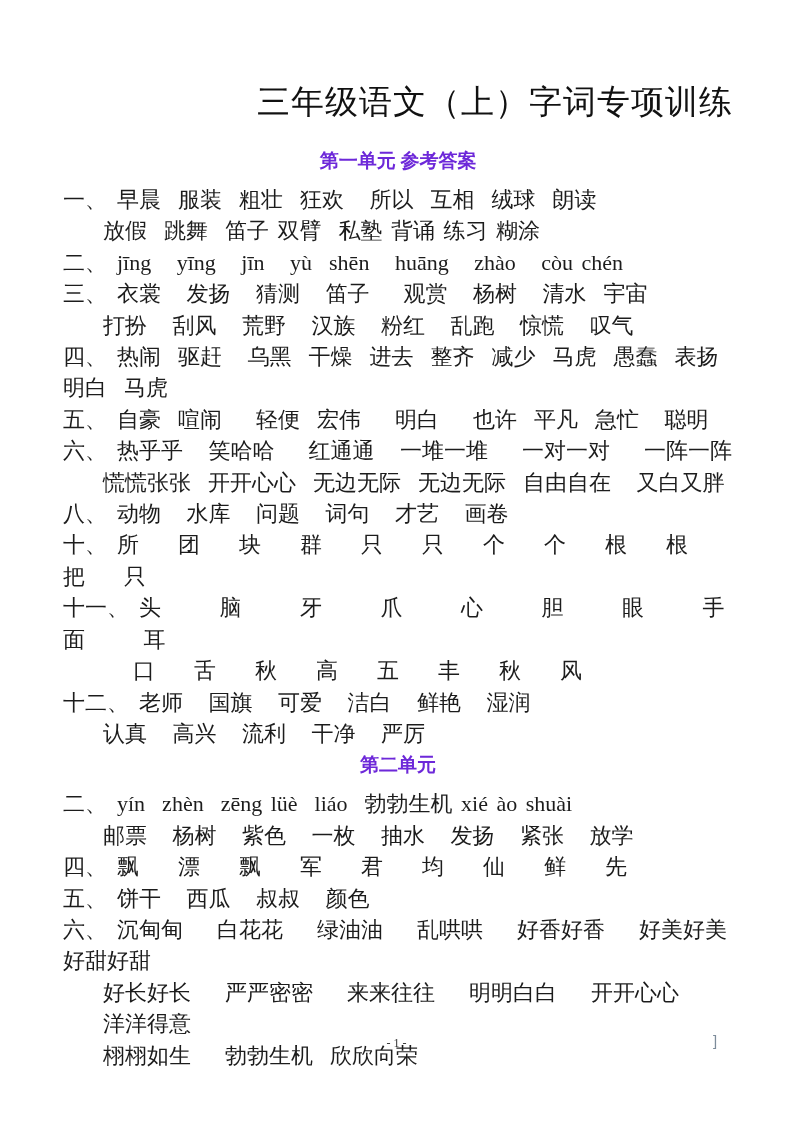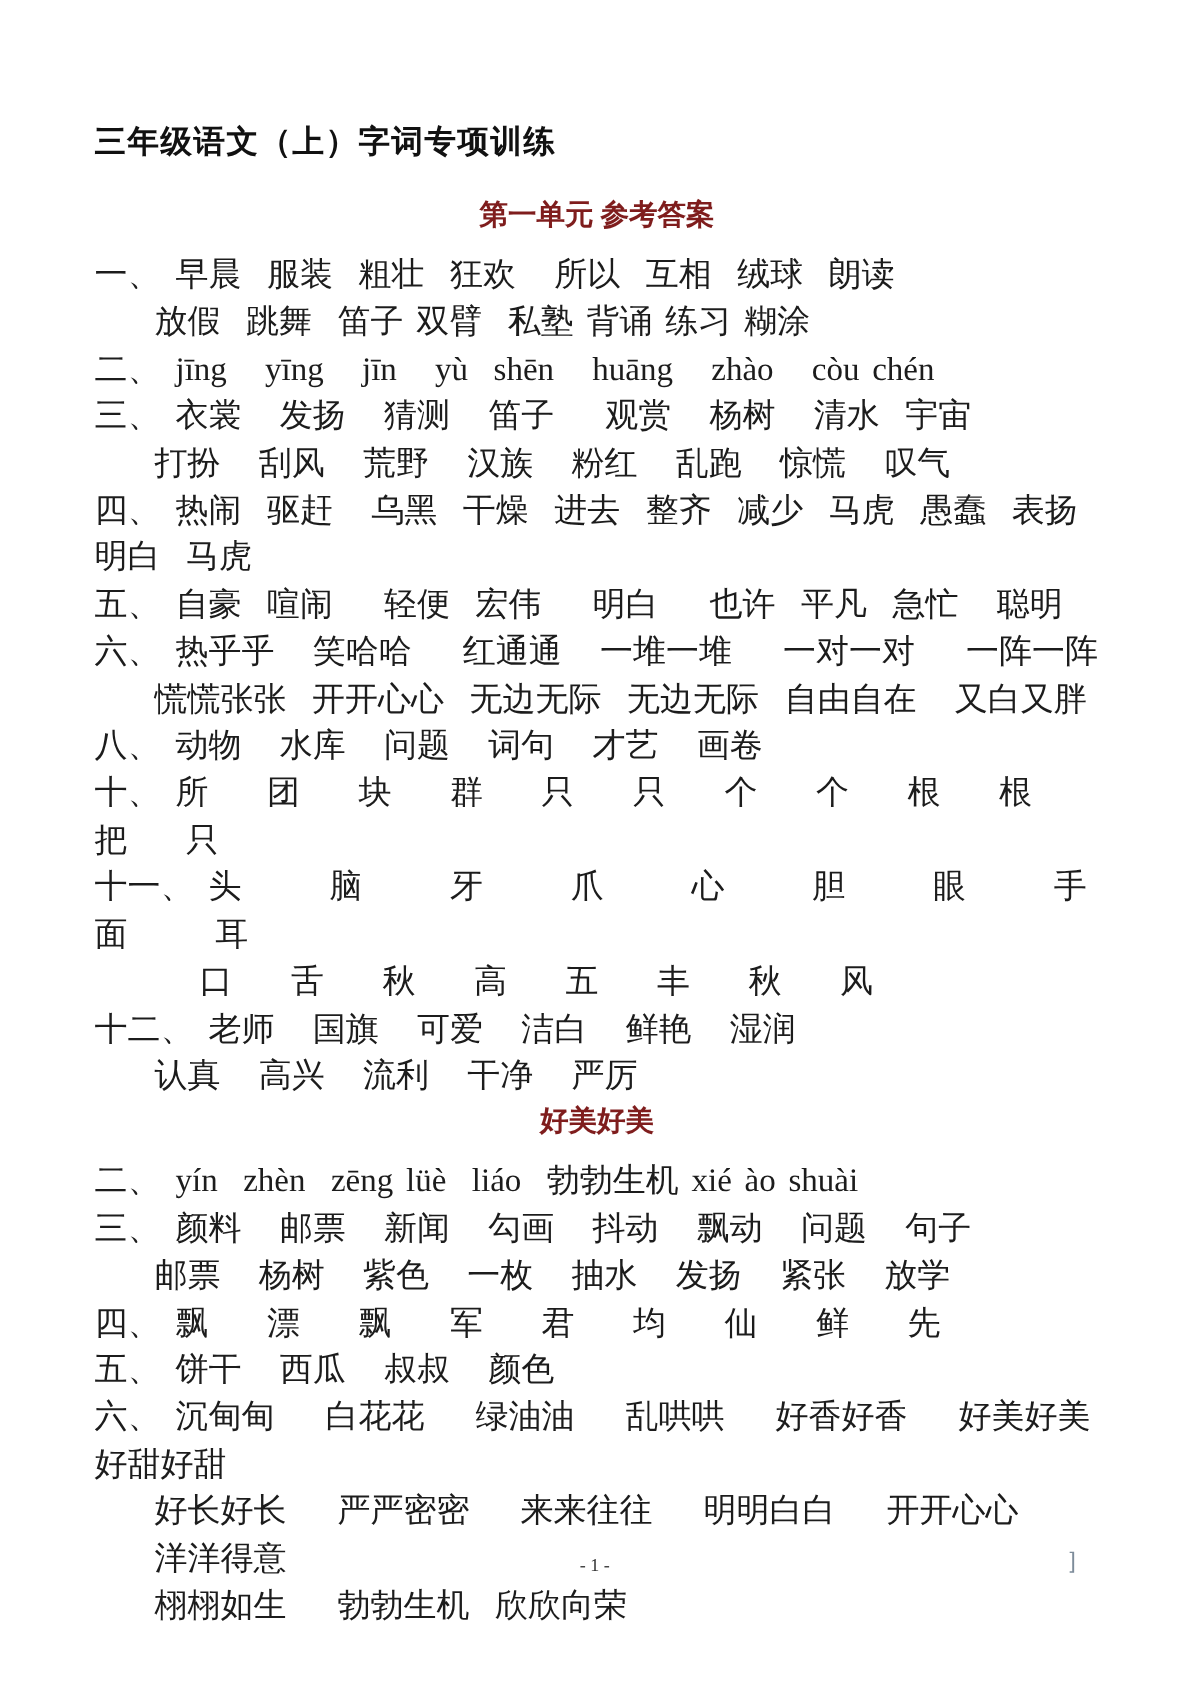--- a/index.html
+++ b/index.html
@@ -12,34 +12,34 @@
     height: 1122px;
     position: relative;
     overflow: hidden;
     font-family: "Liberation Serif", "DejaVu Serif", serif;
     color: #1c1c1c;
   }
   .page-content {
     padding: 80px 60px 0 63px;
   }
   h1.doc-title {
-    font-size: 21px;
-    font-weight: bold;
-    text-align: left;
+    font-size: 33px;
+    font-weight: normal;
+    text-align: right;
     margin: 0 0 20px 0;
     letter-spacing: 1px;
     color: #111;
   }
   h2.section-header {
     font-size: 19px;
     font-weight: bold;
     text-align: center;
     margin: 0 0 8px 0;
     line-height: 31px;
-    color: #7f1d1d;
+    color: #6d28d9;
   }
   .line {
     line-height: 31.4px;
     font-size: 22px;
     white-space: pre-wrap;
     word-spacing: 3px;
   }
   .line .label {
     margin-right: 10px;
   }
@@ -79,23 +79,22 @@
       <div class="line"><span class="label">四、</span><span class="text">热闹  驱赶   乌黑  干燥  进去  整齐  减少  马虎  愚蠢  表扬   明白  马虎</span></div>
       <div class="line"><span class="label">五、</span><span class="text">自豪  喧闹    轻便  宏伟    明白    也许  平凡  急忙   聪明</span></div>
       <div class="line"><span class="label">六、</span><span class="text">热乎乎   笑哈哈    红通通   一堆一堆    一对一对    一阵一阵</span></div>
       <div class="line indent1"><span class="text">慌慌张张  开开心心  无边无际  无边无际  自由自在   又白又胖</span></div>
       <div class="line"><span class="label">八、</span><span class="text">动物   水库   问题   词句   才艺   画卷</span></div>
       <div class="line wide"><span class="label">十、</span><span class="text">所  团  块  群  只  只  个  个  根  根  把  只</span></div>
       <div class="line wide"><span class="label">十一、</span><span class="text">头   脑   牙   爪   心   胆   眼   手   面   耳</span></div>
       <div class="line indent2 wide"><span class="text">口  舌  秋  高  五  丰  秋  风</span></div>
       <div class="line"><span class="label">十二、</span><span class="text">老师   国旗   可爱   洁白   鲜艳   湿润</span></div>
       <div class="line indent1"><span class="text">认真   高兴   流利   干净   严厉</span></div>
-      <h2 class="section-header">好美好美</h2>
+      <h2 class="section-header">第二单元</h2>
       <div class="line"><span class="label">二、</span><span class="text">yín  zhèn  zēng lüè  liáo  勃勃生机 xié ào shuài</span></div>
-      <div class="line"><span class="label">三、</span><span class="text">颜料   邮票   新闻   勾画   抖动   飘动   问题   句子</span></div>
       <div class="line indent1"><span class="text">邮票   杨树   紫色   一枚   抽水   发扬   紧张   放学</span></div>
       <div class="line wide"><span class="label">四、</span><span class="text">飘  漂  飘  军  君  均  仙  鲜  先</span></div>
       <div class="line"><span class="label">五、</span><span class="text">饼干   西瓜   叔叔   颜色</span></div>
       <div class="line"><span class="label">六、</span><span class="text">沉甸甸    白花花    绿油油    乱哄哄    好香好香    好美好美    好甜好甜</span></div>
       <div class="line indent1"><span class="text">好长好长    严严密密    来来往往    明明白白    开开心心    洋洋得意</span></div>
       <div class="line indent1"><span class="text">栩栩如生    勃勃生机  欣欣向荣</span></div>
     </div>
 </div>
 
 <div class="footer">- 1 -</div>

